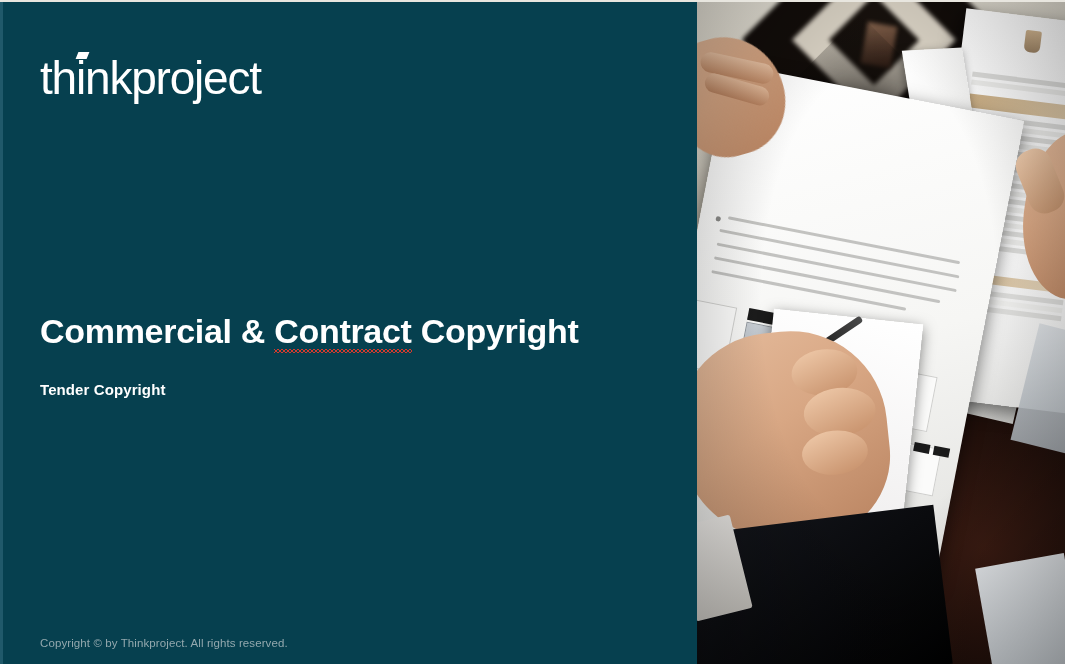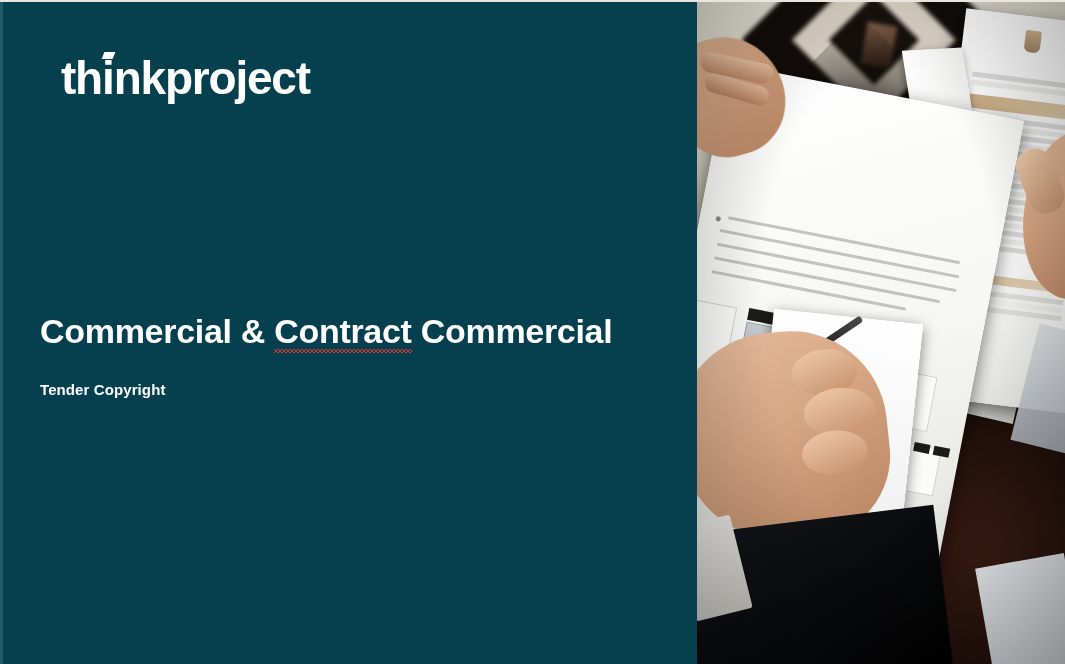--- a/index.html
+++ b/index.html
@@ -45,26 +45,25 @@
     background: #06404f;
     z-index: 20;
   }
 
   .logo {
     position: absolute;
     left: 40px;
     top: 55px;
     color: #ffffff;
     font-size: 46px;
-    font-weight: bold;
+    font-weight: normal;
     letter-spacing: -1.2px;
     line-height: 1;
     white-space: nowrap;
     user-select: none;
-    margin-left: 21px;
   }
   
   .logo .dot-i {
     position: relative;
     display: inline-block;
   }
   .logo .dot-i::after {
     content: "";
     position: absolute;
     left: 1px;
@@ -492,21 +491,22 @@
     <div class="sheet-tr"></div>
     <div class="sheet-bl"></div>
 
     <div class="vignette"></div>
   </div>
 
   <div class="panel">
 
     <div class="logo"><span>th</span><span class="dot-i">i</span><span>nkproject</span></div>
 
-    <div class="title"><span>Commercial &amp; </span><span class="misspelled">Contract</span><span> Commercial</span></div>
+    <div class="title"><span>Commercial &amp; </span><span class="misspelled">Contract</span><span> Copyright</span></div>
 
     <div class="subtitle">Tender Copyright</div>
 
+    <div class="copyright">Copyright © by Thinkproject. All rights reserved.</div>
   </div>
 
   <div class="frame-left"></div>
   <div class="frame-top"></div>
 </div>
 
 </body></html>

